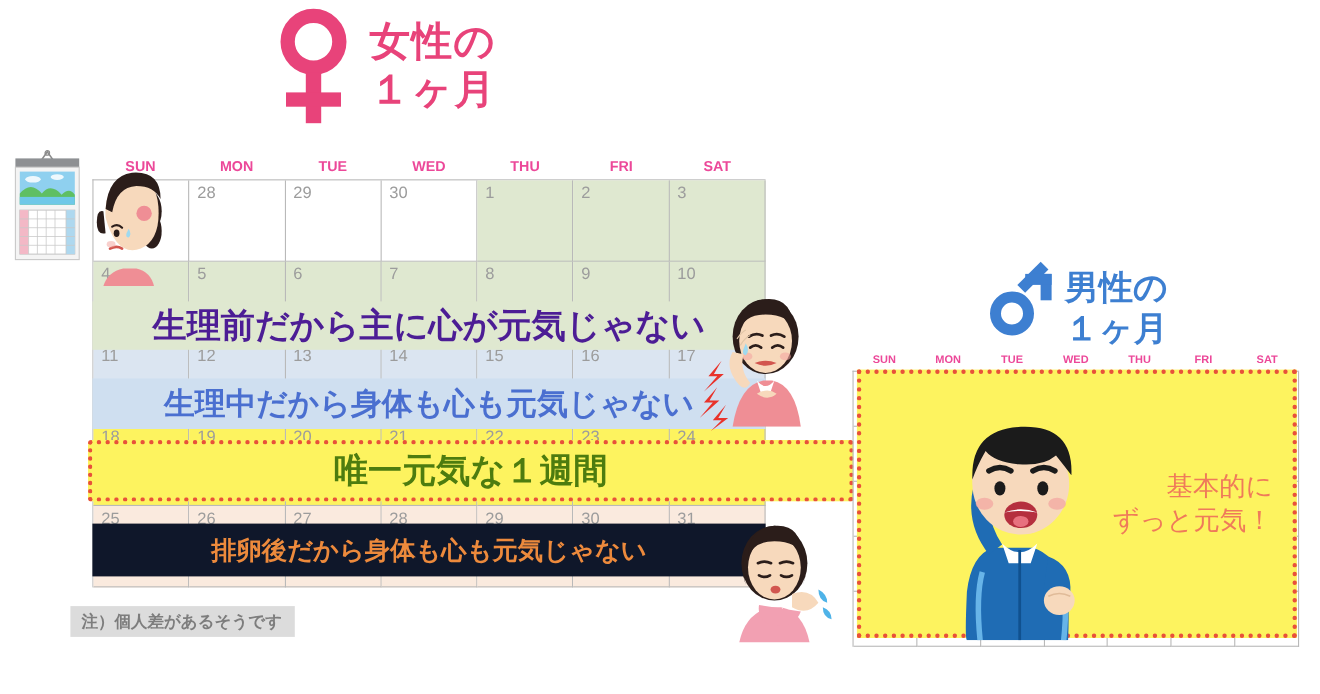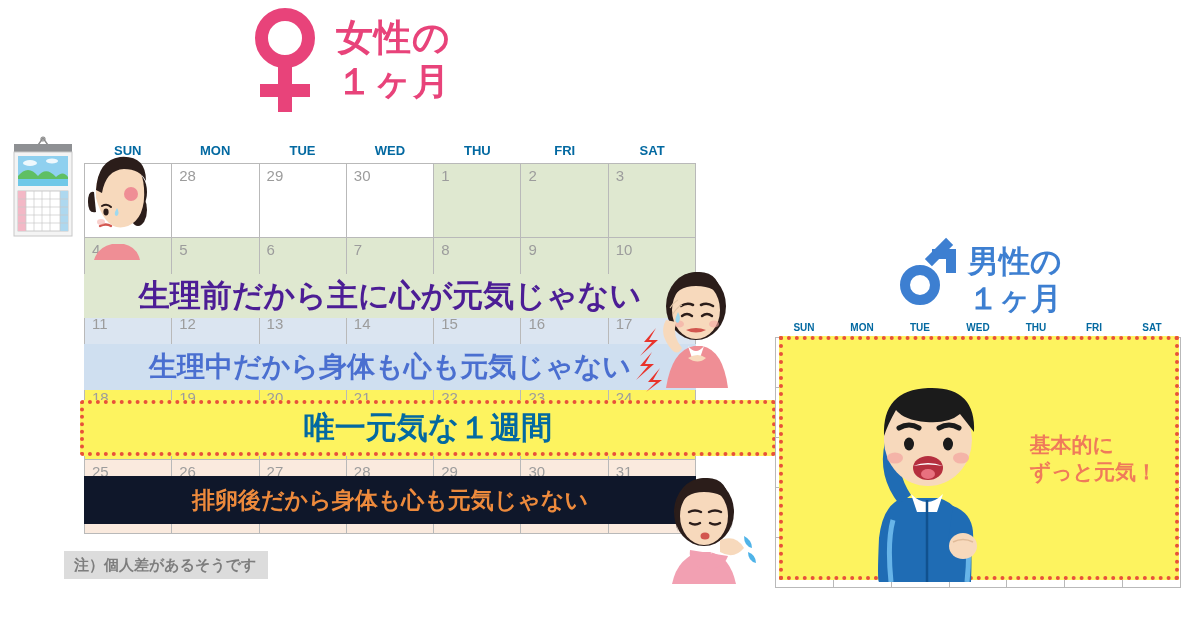--- a/index.html
+++ b/index.html
@@ -34,21 +34,21 @@
     transform:rotate(-45deg);transform-origin:center;}
   .m-symbol .head1{position:absolute;right:0px;top:0px;width:10px;height:24px;background:#3d7fd1;}
   .m-symbol .head2{position:absolute;right:0px;top:0px;width:24px;height:10px;background:#3d7fd1;}
   .m-title-text{color:#3d7fd1;font-size:31px;font-weight:bold;line-height:1.2;
     white-space:pre-line;}
 
   
   .cal{position:absolute;}
   .cal-head{display:flex;}
   .cal-head .dow{
-    text-align:center;color:#0369a1;font-weight:bold;box-sizing:border-box;
+    text-align:center;color:#ec4899;font-weight:bold;box-sizing:border-box;
   }
   .cal-grid{border-top:1px solid #b9b9b9;border-left:1px solid #b9b9b9;box-sizing:border-box;}
   .cal-row{display:flex;}
   .cal-cell{
     border-right:1px solid #b9b9b9;border-bottom:1px solid #b9b9b9;
     box-sizing:border-box;position:relative;
   }
   .cal-cell .dnum{
     position:absolute;left:7px;top:3px;color:#9c9c9c;font-weight:normal;
   }
@@ -72,34 +72,34 @@
   .tint-yellow{background:#fdf35f;}
 
   
   .banner{position:absolute;display:flex;align-items:center;justify-content:center;
     font-weight:bold;box-sizing:border-box;white-space:nowrap;}
   #banner-pms{left:84px;top:274px;width:612px;height:44px;
     background:#dfe8d0;color:#4c1d95;font-size:31px;}
   #banner-period{left:84px;top:344px;width:612px;height:46px;
     background:#cfdff0;color:#4a6fd0;font-size:28px;}
   #banner-good{left:80px;top:400px;width:696px;height:56px;
-    background:#fdf35f;color:#0369a1;font-size:31px;
+    background:#fdf35f;color:#4d7c0f;font-size:31px;
     border:4px dotted #e8513a;border-radius:3px;}
   #banner-ovul{left:84px;top:476px;width:612px;height:48px;
     background:#0f172a;color:#ed8a3c;font-size:23px;}
 
   
   #male-yellow-overlay{
     position:absolute;left:779px;top:336px;width:400px;height:244px;
     background:#fdf35f;border:4px dotted #e8513a;box-sizing:border-box;
     display:flex;align-items:center;justify-content:flex-end;
   }
   #male-banner-text{
-    color:#ef7a5a;font-size:21px;font-weight:bold;line-height:1.3;
-    text-align:left;white-space:pre-line;padding-right:18px;
+    color:#ef7a5a;font-size:24px;font-weight:normal;line-height:1.3;
+    text-align:right;white-space:pre-line;padding-right:18px;
   }
 
   
   #footnote{position:absolute;left:64px;top:551px;background:#dcdcdc;color:#7d7d7d;
     font-size:15px;font-weight:bold;padding:5px 12px 4px 10px;white-space:nowrap;}
 
   
   .illus{position:absolute;}
 
   

